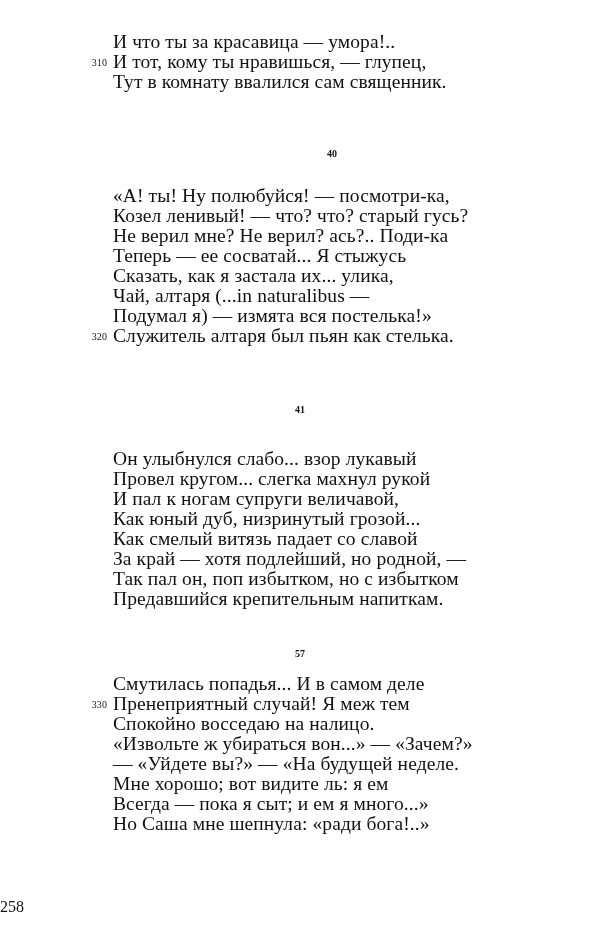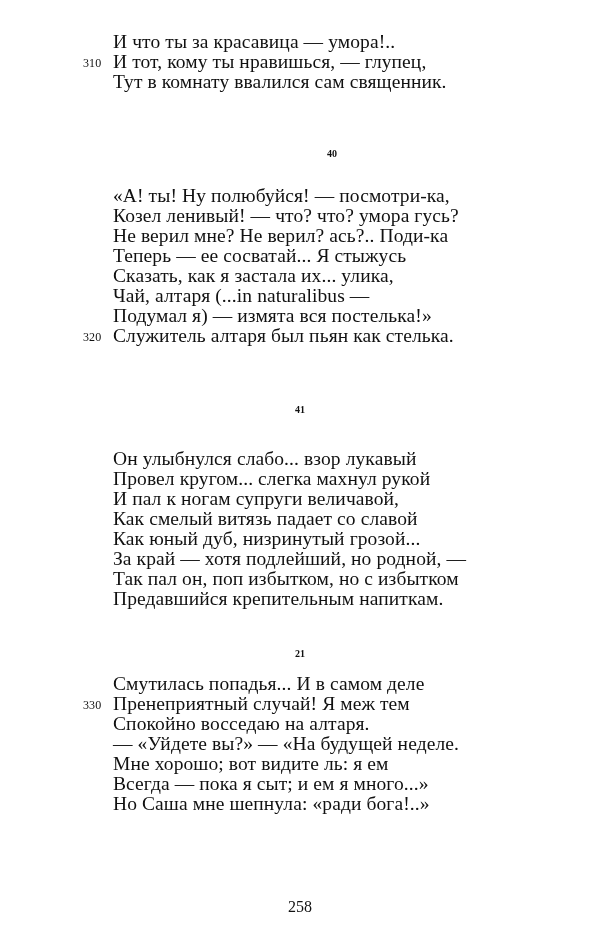--- a/index.html
+++ b/index.html
@@ -33,84 +33,84 @@
       height: 20px;
       line-height: 20px;
       font-size: 19.5px;
       white-space: nowrap;
       letter-spacing: 0.1px;
     }
     .lineno {
       position: absolute;
       left: -30px;
       top: 1px;
-      font-size: 12px;
+      font-size: 10px;
       line-height: 20px;
       width: 24px;
-      text-align: left;
+      text-align: right;
     }
     .stanza-num {
       position: absolute;
       left: 0;
       width: 600px;
       text-align: center;
       font-size: 10px;
       font-weight: bold;
       line-height: 12px;
     }
     .page-num {
       position: absolute;
       left: 0;
       width: 600px;
       top: 898px;
-      text-align: center;
       font-size: 16px;
       line-height: 18px;
     }
   </style>
 </head>
 <body>
 
 <div class="page">
 
   <div class="stanza" style="top:32px;">
     <div class="line"><span>И что ты за красавица — умора!..</span></div>
     <div class="line"><span class="lineno">310</span><span>И тот, кому ты нравишься, — глупец,</span></div>
     <div class="line"><span>Тут в комнату ввалился сам священник.</span></div>
   </div>
 
   <div class="stanza-num" style="top:148px;margin-left:32px;">40</div>
   <div class="stanza" style="top:186px;">
     <div class="line"><span>«А! ты! Ну полюбуйся! — посмотри-ка,</span></div>
-    <div class="line"><span>Козел ленивый! — что? что? умора гусь?</span></div>
+    <div class="line"><span>Козел ленивый! — что? что? старый гусь?</span></div>
     <div class="line"><span>Не верил мне? Не верил? ась?.. Поди-ка</span></div>
     <div class="line"><span>Теперь — ее сосватай... Я стыжусь</span></div>
     <div class="line"><span>Сказать, как я застала их... улика,</span></div>
     <div class="line"><span>Чай, алтаря  (...in naturalibus —</span></div>
     <div class="line"><span>Подумал я) — измята вся постелька!»</span></div>
     <div class="line"><span class="lineno">320</span><span>Служитель алтаря был пьян как стелька.</span></div>
   </div>
 
   <div class="stanza-num" style="top:404px;">41</div>
   <div class="stanza" style="top:449px;">
     <div class="line"><span>Он улыбнулся слабо... взор лукавый</span></div>
     <div class="line"><span>Провел кругом... слегка махнул рукой</span></div>
     <div class="line"><span>И пал к ногам супруги величавой,</span></div>
+    <div class="line"><span>Как юный дуб, низринутый грозой...</span></div>
     <div class="line"><span>Как смелый витязь падает со славой</span></div>
-    <div class="line"><span>Как юный дуб, низринутый грозой...</span></div>
     <div class="line"><span>За край — хотя подлейший, но родной, —</span></div>
     <div class="line"><span>Так пал он, поп избытком, но с избытком</span></div>
     <div class="line"><span>Предавшийся крепительным напиткам.</span></div>
   </div>
 
-  <div class="stanza-num" style="top:648px;">21</div>
+  <div class="stanza-num" style="top:648px;">57</div>
   <div class="stanza" style="top:674px;">
     <div class="line"><span>Смутилась попадья... И в самом деле</span></div>
     <div class="line"><span class="lineno">330</span><span>Пренеприятный случай! Я меж тем</span></div>
-    <div class="line"><span>Спокойно восседаю на алтаря.</span></div>
+    <div class="line"><span>Спокойно восседаю на налицо.</span></div>
+    <div class="line"><span>«Извольте ж убираться вон...» — «Зачем?»</span></div>
     <div class="line"><span>—  «Уйдете вы?» — «На будущей неделе.</span></div>
     <div class="line"><span>Мне хорошо; вот видите ль: я ем</span></div>
     <div class="line"><span>Всегда — пока я сыт; и ем я много...»</span></div>
     <div class="line"><span>Но Саша мне шепнула: «ради бога!..»</span></div>
   </div>
 
   <div class="page-num">258</div>
 </div>
 
 </body></html>

